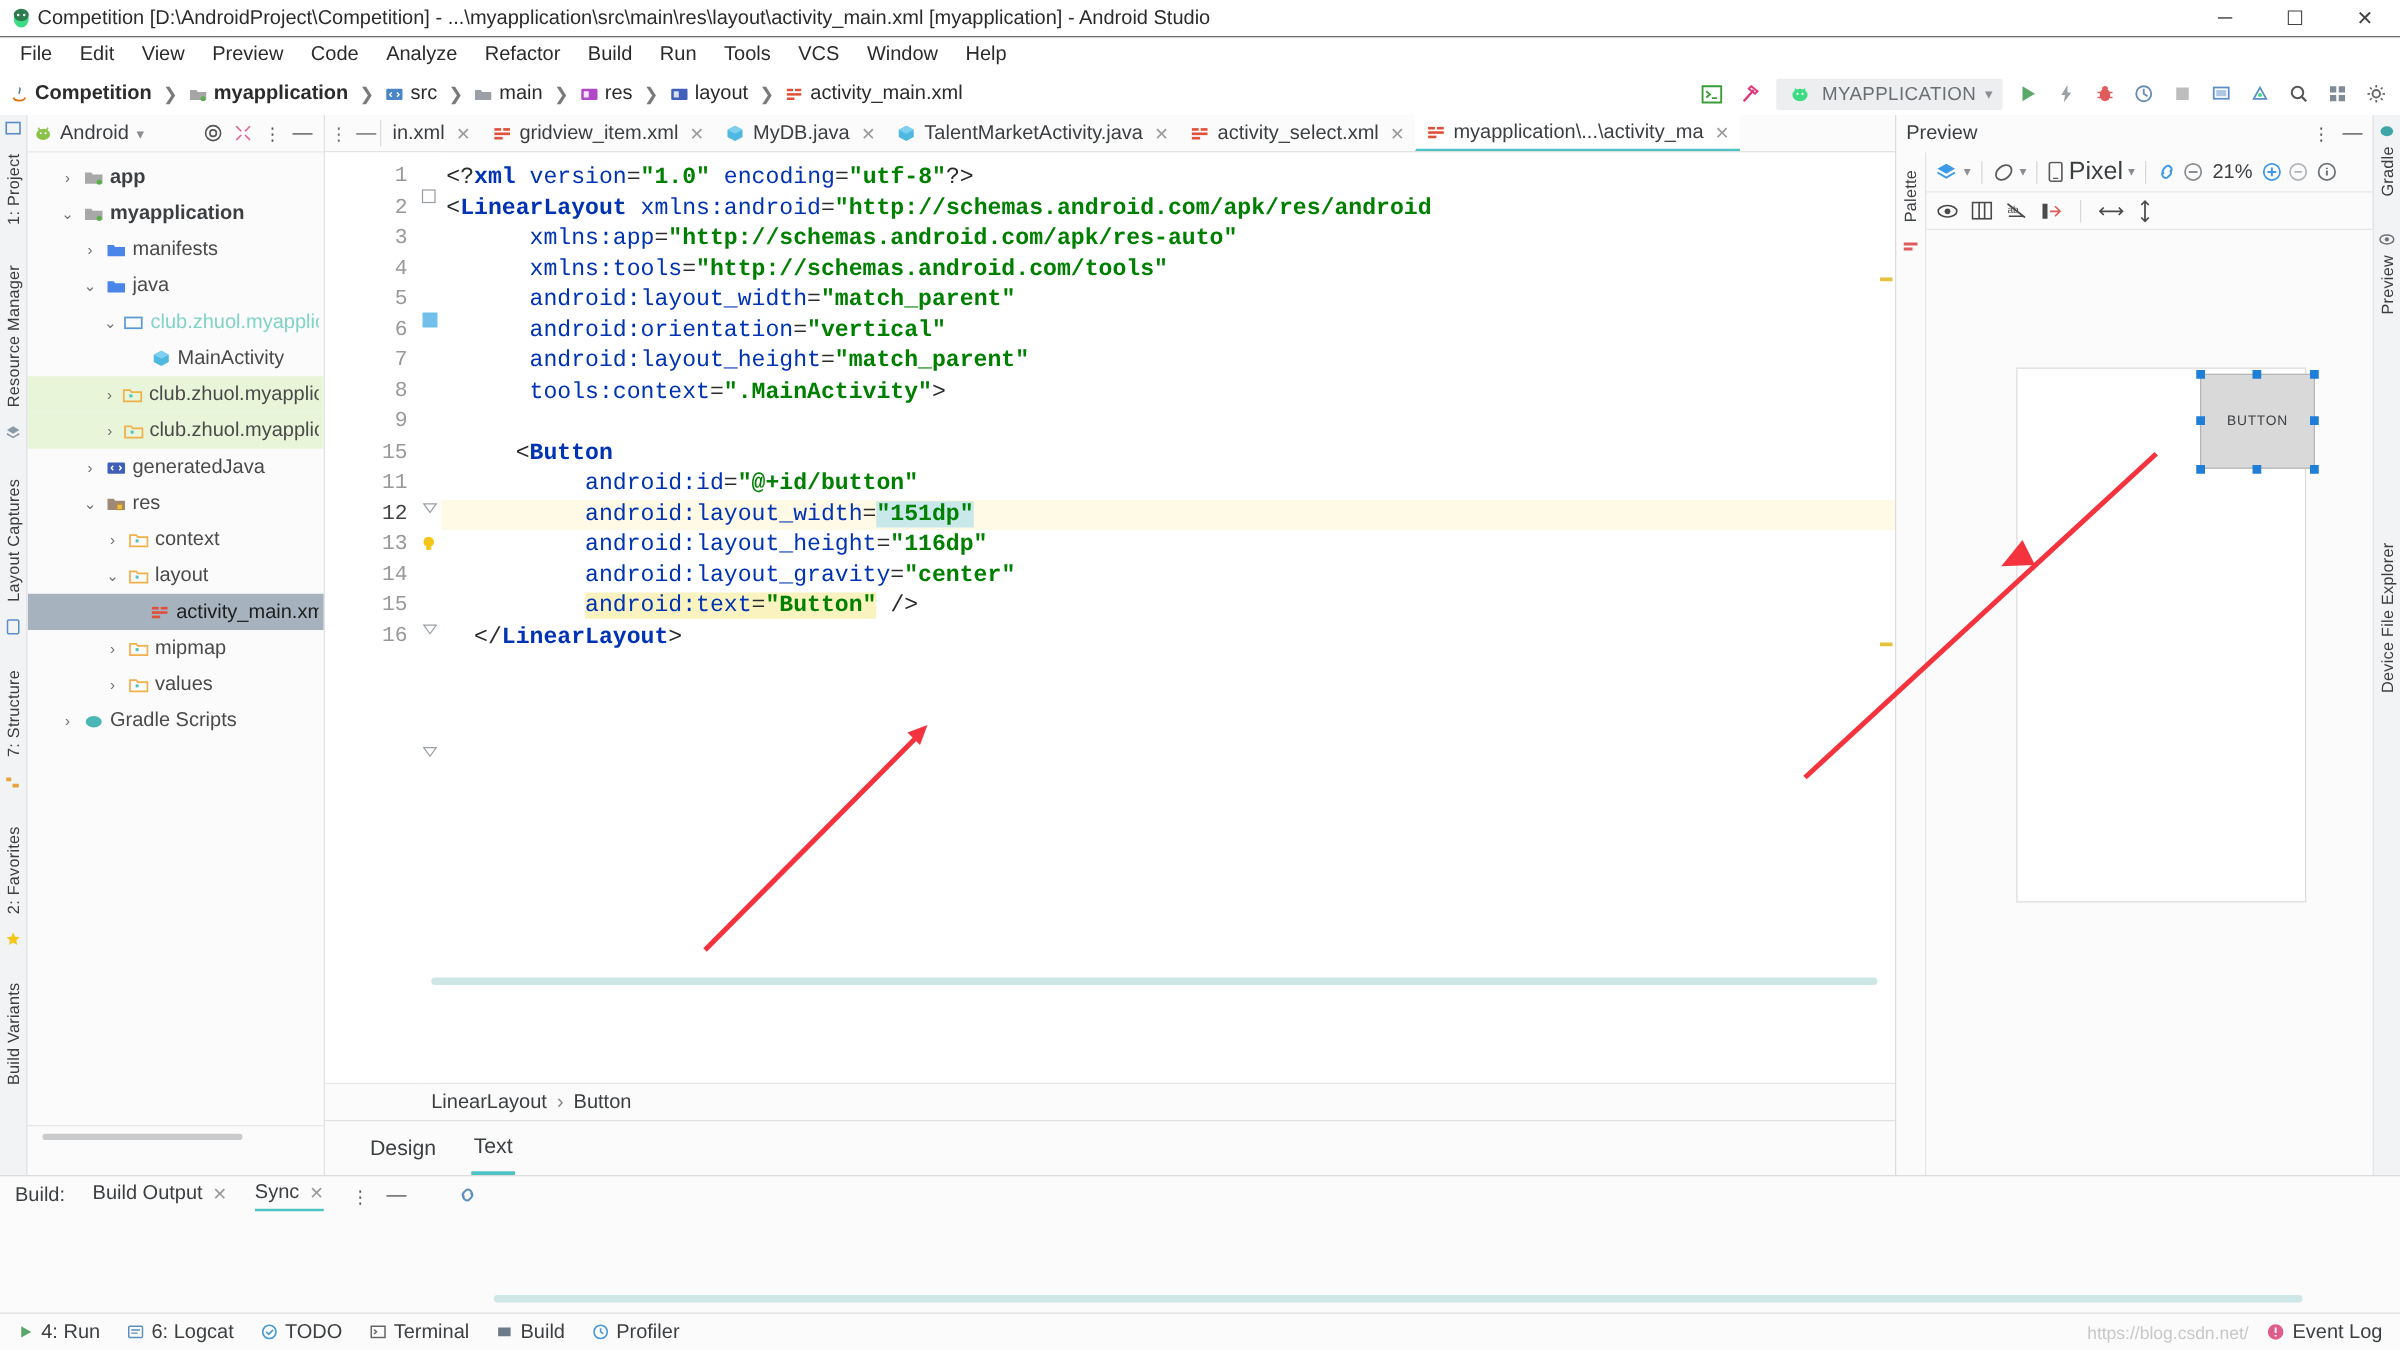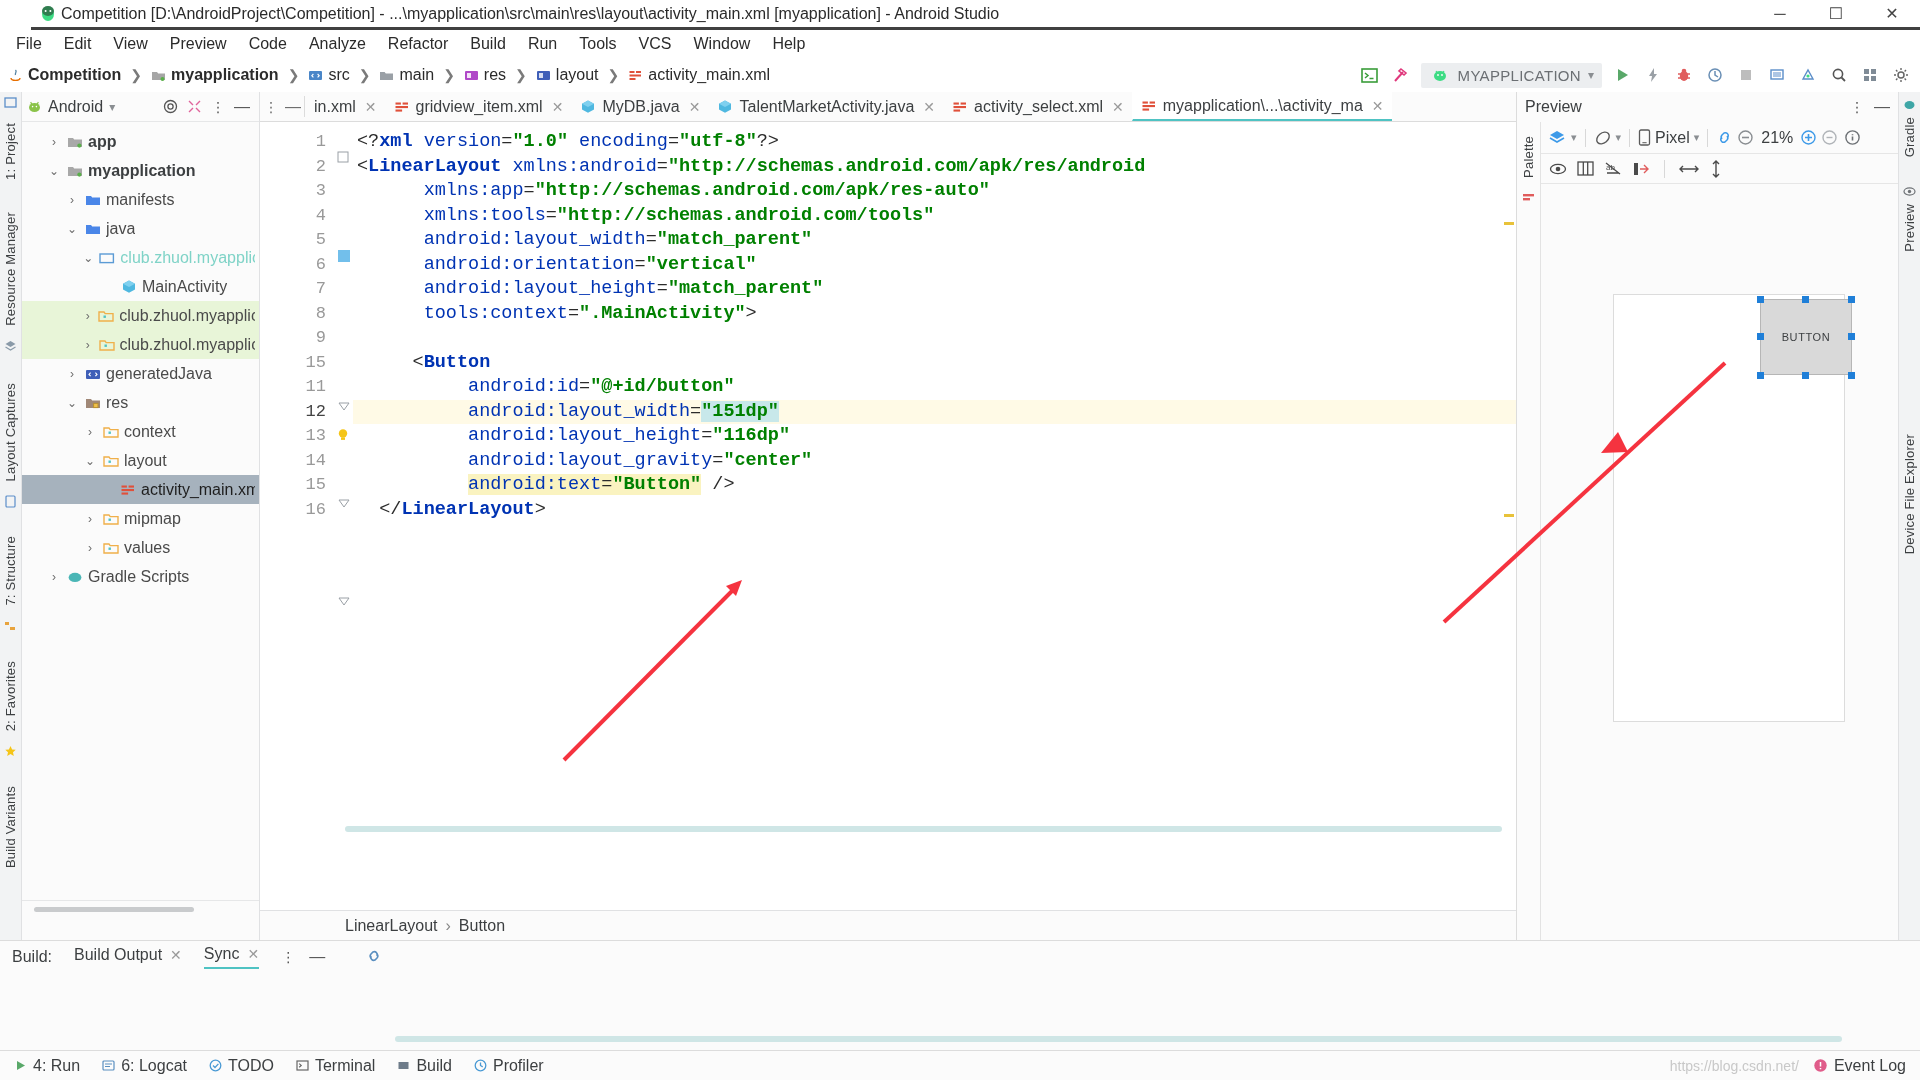--- a/index.html
+++ b/index.html
@@ -7,21 +7,21 @@
   body {
     font-family: "Liberation Sans", sans-serif;
     font-size: 17px;
     background:#f7f8f8;
     color:#2b2b2b;
     -webkit-font-smoothing: antialiased;
   }
   .app { position:relative; width:1920px; height:1080px; display:flex; flex-direction:column; background:#ffffff; }
 
   
-  .titlebar { height:30px; background:#ffffff; display:flex; align-items:center; border-bottom:3px solid #404040; flex:0 0 30px;margin-left:31px; }
+  .titlebar { height:30px; background:#ffffff; display:flex; align-items:center; border-bottom:1px solid #404040; flex:0 0 30px; }
   .titlebar .tb-icon { width:26px; height:22px; margin-left:4px; display:flex; align-items:center; justify-content:center; }
   .titlebar .tb-text { font-size:16px; color:#2b2b2b; white-space:nowrap; }
   .winbtns { margin-left:auto; display:flex; height:30px; }
   .winbtn { width:56px; height:30px; display:flex; align-items:center; justify-content:center; font-size:16px; color:#444; }
 
   
   .menubar { height:28px; display:flex; align-items:center; padding-left:6px; gap:2px; background:#fff; flex:0 0 28px; }
   .menubar .mi { font-size:16px; padding:3px 10px; color:#2b2b2b; white-space:nowrap; }
 
   
@@ -96,21 +96,21 @@
   .previewcol { width:382px; background:#fbfbfb; border-left:1px solid #dcdcdc; display:flex; flex-direction:column; flex:0 0 382px; }
   .pv-head { height:30px; display:flex; align-items:center; padding:0 8px; }
   .pv-head .pt { font-size:16px; color:#3c3f41; }
   .pv-head .ri { margin-left:auto; display:flex; gap:10px; align-items:center; }
   .pv-body { flex:1 1 auto; display:flex; min-height:0; }
   .palstrip { width:24px; border-right:1px solid #e3e3e3; display:flex; flex-direction:column; align-items:center; padding-top:8px; flex:0 0 24px; }
   .pv-main { flex:1 1 auto; display:flex; flex-direction:column; min-width:0; }
   .pv-tb1 { height:32px; display:flex; align-items:center; gap:4px; padding:0 6px; border-bottom:1px solid #e6e6e6; }
   .pv-tb2 { height:30px; display:flex; align-items:center; gap:10px; padding:0 8px; border-bottom:1px solid #e6e6e6; }
   .zoomlbl { font-size:16px; color:#3c3f41; min-width:38px; text-align:center; }
-  .devlbl { font-size:16px; color:#3c3f41; }
+  .devlbl { font-size:20px; color:#3c3f41; }
   .pvdiv { width:1px; height:18px; background:#d8d8d8; margin:0 4px; }
   .canvas { flex:1 1 auto; position:relative; background:#fbfbfb; }
   .phone { position:absolute; left:72px; top:110px; width:232px; height:428px; background:#ffffff; border:1px solid #dcdcdc; }
   .btnsel { position:absolute; left:146px; top:4px; width:92px; height:76px; background:#d9d9d9; border:1px solid #b6b6b6; display:flex; align-items:center; justify-content:center; }
   .btnsel .lab { font-size:11px; color:#3c3f41; letter-spacing:.6px; }
   .handle { position:absolute; width:7px; height:7px; background:#1f7fd8; }
 
   
   .rstrip { width:22px; background:#f2f3f4; border-left:1px solid #e0e1e3; display:flex; flex-direction:column; align-items:center; flex:0 0 22px; }
 
@@ -666,20 +666,24 @@
 
         <div class="hscroll"></div>
       </div>
 
       <div class="codefoot">
         <span>LinearLayout</span>
         <span class="sep">›</span>
         <span>Button</span>
       </div>
 
+      <div class="dttabs">
+        <span class="dtt">Design</span>
+        <span class="dtt active">Text</span>
+      </div>
     </div>
 
     <div class="previewcol">
       <div class="pv-head">
         <span class="pt">Preview</span>
         <span class="ri">
           <span style="color:#555;font-size:14px;line-height:8px;">⋮</span>
           <span style="color:#555;font-size:16px;">—</span>
         </span>
       </div>

